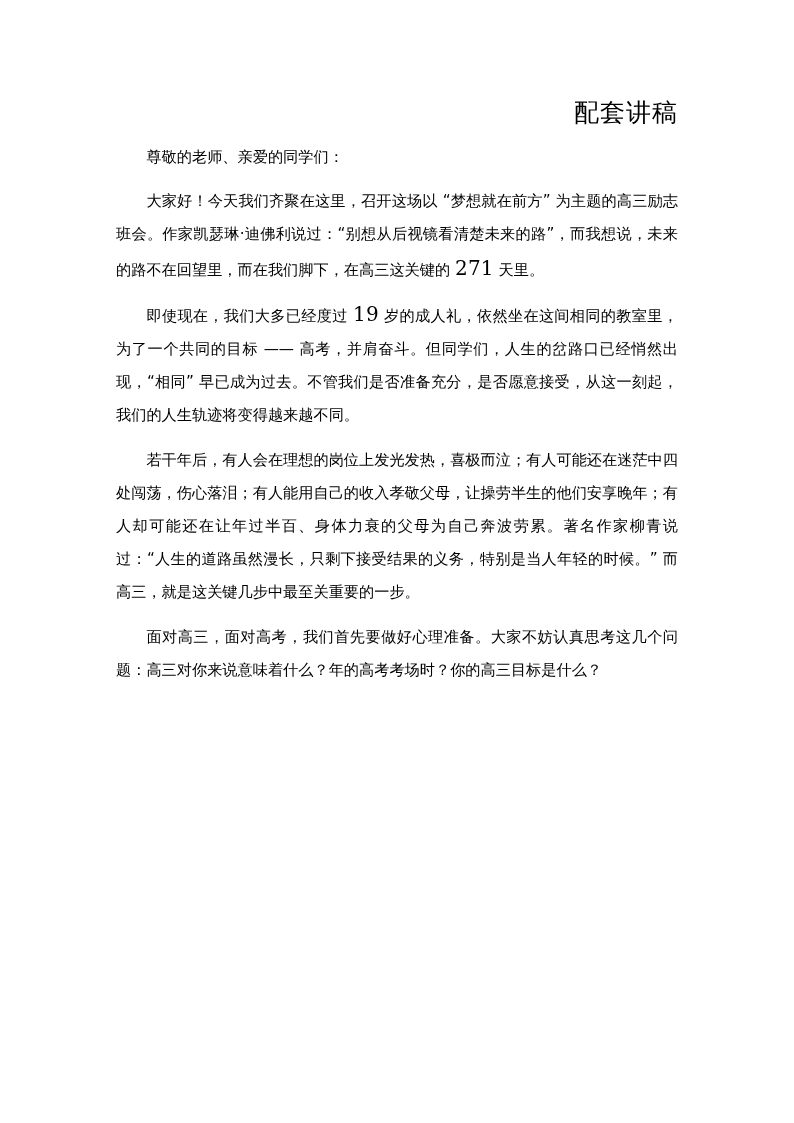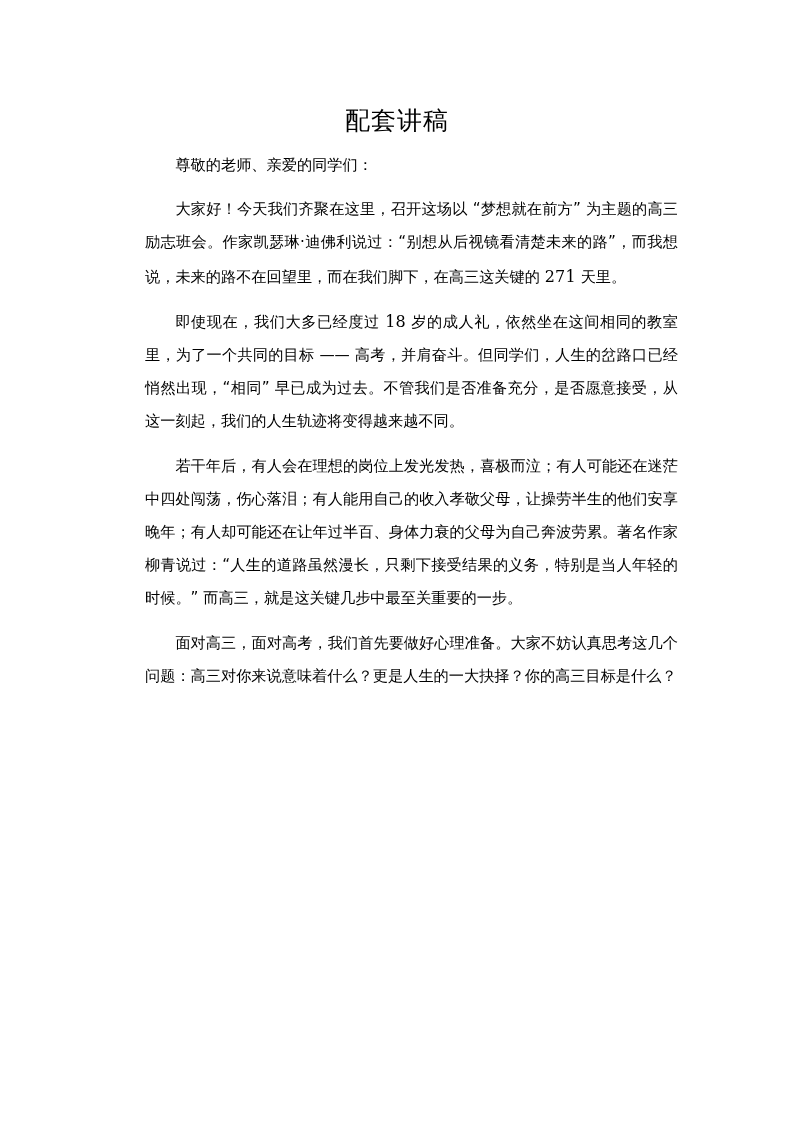--- a/index.html
+++ b/index.html
@@ -26,28 +26,28 @@
 
   
   .doc-body {
     position: absolute;
     left: 116px;
     top: 0;
     width: 562px;
   }
 
   .doc-title {
-    text-align: center;
+    text-align: right;
     font-family: "DejaVu Sans", "Liberation Sans", sans-serif;
     font-size: 25px;
     line-height: 34px;
     font-weight: 400;
     letter-spacing: 1px;
     color: #000000;
-    margin: 8px;
+    margin: 0;
     padding-top: 96px;
     padding-bottom: 0px;
   }
 
   .para {
     margin: 0;
     padding: 0;
     font-size: 15.2px;
     line-height: 33.2px;
     text-align: justify;
@@ -55,47 +55,46 @@
     color: #000000;
     word-break: break-all;
   }
 
   .para.indent {
     text-indent: 2em;
   }
 
   .para.spaced-top {
     margin-top: 11px;
-    margin-left: 29px;
   }
 
   
   .lat {
     font-family: "DejaVu Serif", "Liberation Serif", serif;
-    font-size: 16px;
+    font-size: 20px;
     letter-spacing: 0.2px;
   }
 </style>
 </head>
 <body>
 
 <div class="page">
 
   <div class="doc-body">
 
     <h1 class="doc-title">配套讲稿</h1>
 
     <p class="para indent spaced-top">尊敬的老师、亲爱的同学们：</p>
 
     <p class="para indent spaced-top">大家好！今天我们齐聚在这里，召开这场以 “梦想就在前方” 为主题的高三励志班会。作家凯瑟琳·迪佛利说过：“别想从后视镜看清楚未来的路”，而我想说，未来的路不在回望里，而在我们脚下，在高三这关键的 <span class="lat">271</span> 天里。</p>
 
 
-    <p class="para indent spaced-top">即使现在，我们大多已经度过 <span class="lat">18</span> 岁的成人礼，依然坐在这间相同的教室里，为了一个共同的目标 —— 高考，并肩奋斗。但同学们，人生的岔路口已经悄然出现，“相同” 早已成为过去。不管我们是否准备充分，是否愿意接受，从这一刻起，我们的人生轨迹将变得越来越不同。</p>
+    <p class="para indent spaced-top">即使现在，我们大多已经度过 <span class="lat">19</span> 岁的成人礼，依然坐在这间相同的教室里，为了一个共同的目标 —— 高考，并肩奋斗。但同学们，人生的岔路口已经悄然出现，“相同” 早已成为过去。不管我们是否准备充分，是否愿意接受，从这一刻起，我们的人生轨迹将变得越来越不同。</p>
 
     <p class="para indent spaced-top">若干年后，有人会在理想的岗位上发光发热，喜极而泣；有人可能还在迷茫中四处闯荡，伤心落泪；有人能用自己的收入孝敬父母，让操劳半生的他们安享晚年；有人却可能还在让年过半百、身体力衰的父母为自己奔波劳累。著名作家柳青说过：“人生的道路虽然漫长，只剩下接受结果的义务，特别是当人年轻的时候。” 而高三，就是这关键几步中最至关重要的一步。</p>
 
 
 
-    <p class="para indent spaced-top">面对高三，面对高考，我们首先要做好心理准备。大家不妨认真思考这几个问题：高三对你来说意味着什么？更是人生的一大抉择？你的高三目标是什么？</p>
+    <p class="para indent spaced-top">面对高三，面对高考，我们首先要做好心理准备。大家不妨认真思考这几个问题：高三对你来说意味着什么？年的高考考场时？你的高三目标是什么？</p>
 
   </div>
 
 </div>
 
 </body></html>

